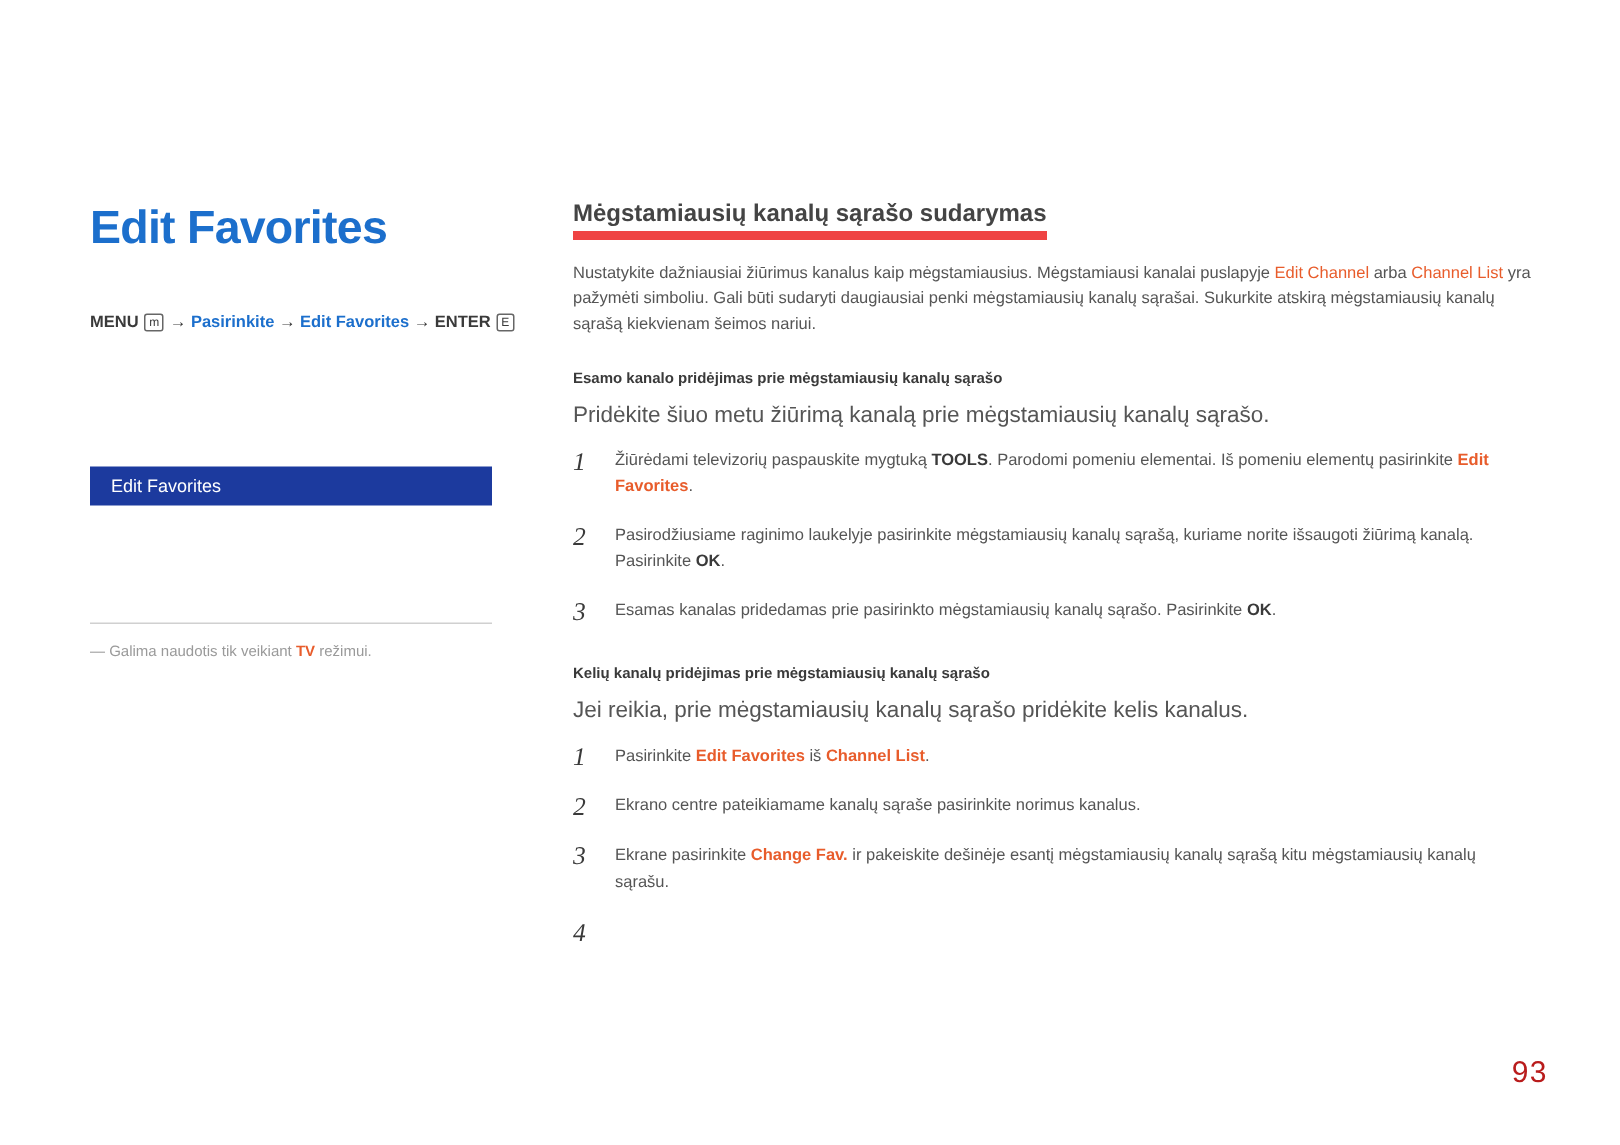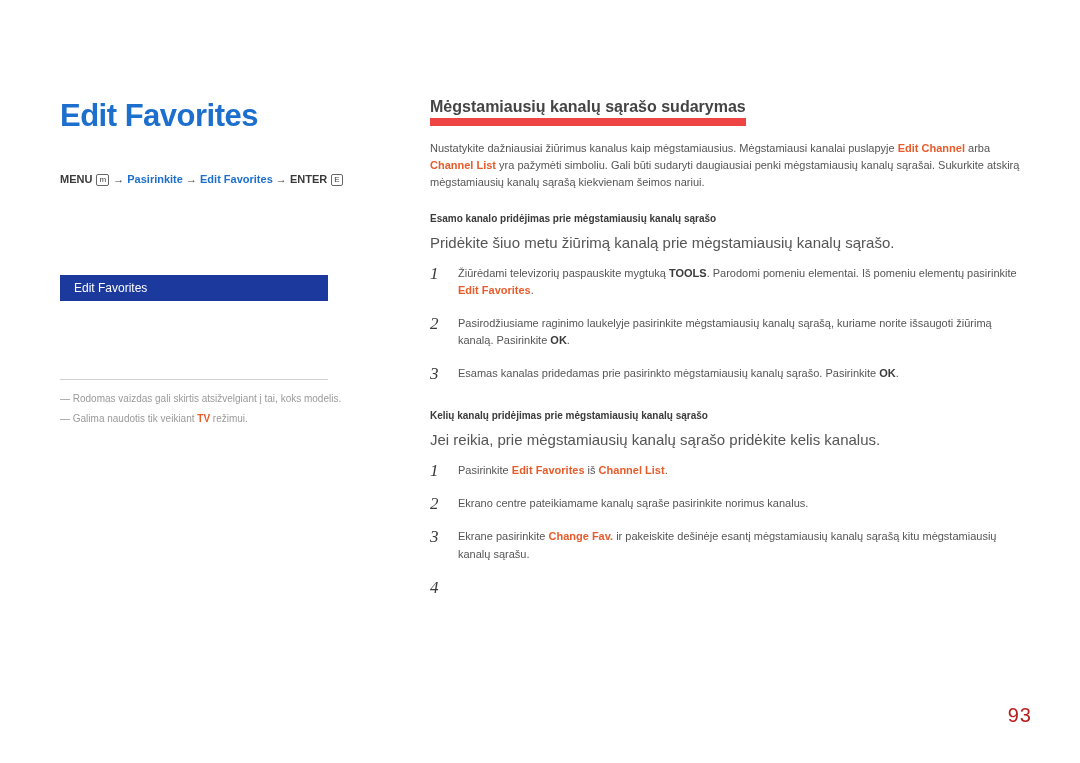--- a/index.html
+++ b/index.html
@@ -7,21 +7,21 @@
       width: 1080px;
       height: 763px;
       font-family: Arial, Helvetica, sans-serif;
       background: #fff;
       color: #3a3a3a;
       position: relative;
     }
     .page {
       display: flex;
       padding: 98px 48px 0 60px;
-      gap: 48px;
+      margin-top: 36px;
     }
     .left-col {
       width: 322px;
       flex-shrink: 0;
     }
     .right-col {
       flex: 1;
       padding-right: 10px;
     }
     .page-title {
@@ -68,32 +68,32 @@
       font-size: 10px;
       color: #9a9a9a;
       line-height: 1.8;
     }
     .footnotes .fn-line { margin-bottom: 2px; }
     .footnotes .hl { color: #e85c2b; font-weight: 700;}
     .section-title {
       font-size: 16px;
       font-weight: 700;
       color: #444;
-      border-bottom: 8px solid #ef4444;
+      border-bottom: 6px solid #ef4444;
       display: inline-block;
       padding-bottom: 2px;
       margin-bottom: 14px;
     }
     .body-text {
       font-size: 11px;
       line-height: 1.55;
       color: #555;
       margin-bottom: 22px;
     }
-    .body-text .hl { color: #e85c2b; font-weight: 700;}
+    .body-text .hl { color: #e85c2b; font-weight: 400;}
     .sub-heading {
       font-size: 10px;
       font-weight: 700;
       color: #3a3a3a;
       margin-bottom: 10px;
     }
     .sub-intro {
       font-size: 15px;
       color: #555;
       margin-bottom: 14px;
@@ -141,21 +141,20 @@
       <span class="strong">MENU</span>
       <span class="ic">m</span>
       → <span class="bc-link">Pasirinkite</span>
       → <span class="bc-link">Edit Favorites</span>
       → <span class="strong">ENTER</span>
       <span class="ic">E</span>
     </div>
     <div class="menu-item-box">Edit Favorites</div>
     <div class="divider"></div>
     <div class="footnotes">
-      <div class="fn-line"> ― Rodomas vaizdas gali skirtis atsižvelgiant į tai, koks modelis.</div>
       <div class="fn-line">
         <span> ― Galima naudotis tik veikiant </span><span class="hl">TV</span><span> režimui.</span>
       </div>
     </div>
   </div>
 
   <div class="right-col">
     <div>
       <span class="section-title">Mėgstamiausių kanalų sąrašo sudarymas</span>
     </div>

